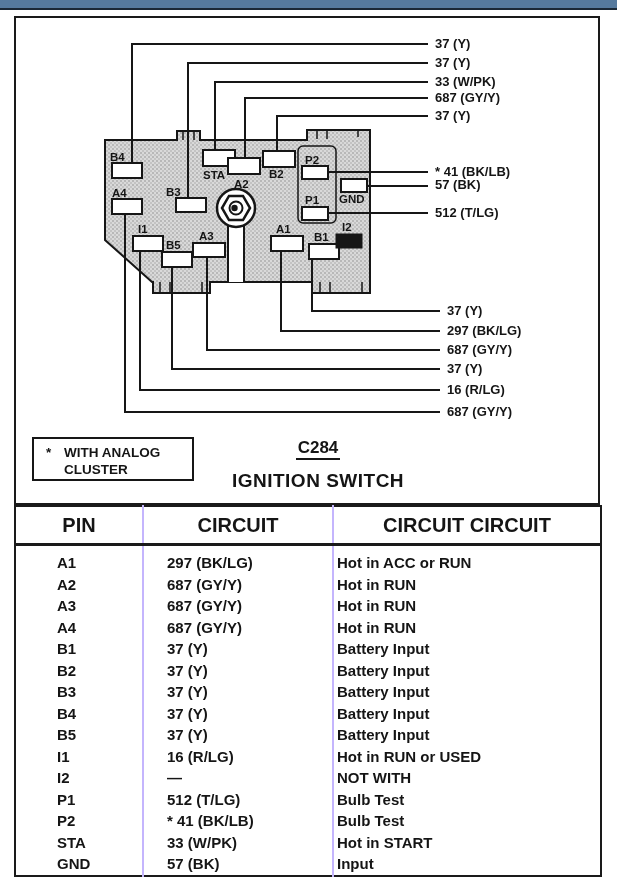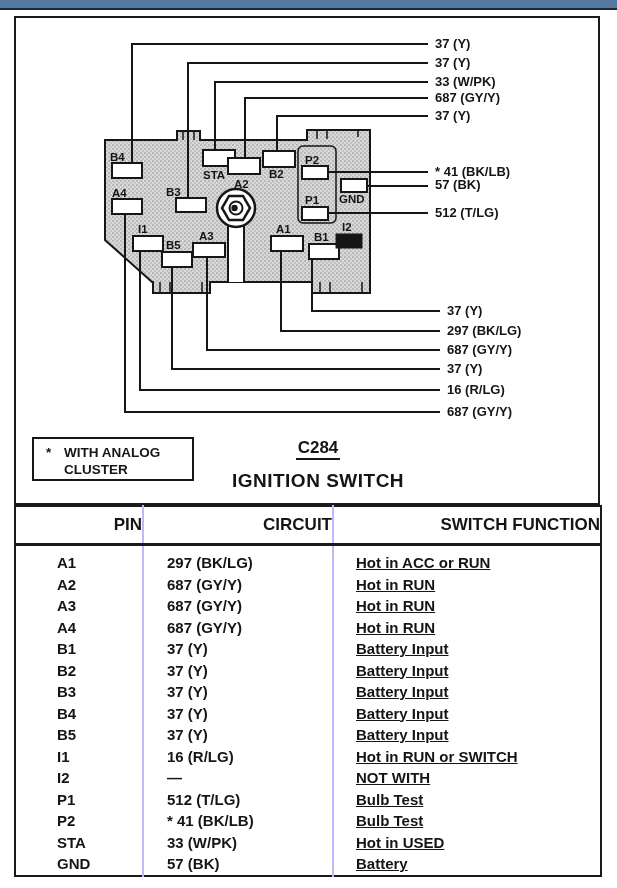--- a/index.html
+++ b/index.html
@@ -37,30 +37,30 @@
     color:#151515;
   }
   .pin-table th, .pin-table td {
     border:0; padding:0; font-weight:700; vertical-align:middle;
   }
   .pin-table { border:2px solid #1a1a1a; }
   .pin-table col.c1 { width:128px; }
   .pin-table col.c2 { width:190px; }
   .pin-table col.c3 { width:268px; }
   .pin-table thead th {
-    font-size:17px; text-align:right; height:36px;
+    font-size:20px; text-align:center; height:36px;
     border-bottom:3px solid #1a1a1a;
   }
   .pin-table th + th, .pin-table td + td { border-left:2px solid #c4b5fd; }
   .pin-table tbody td {
     font-size:15px; line-height:21.5px; white-space:nowrap; overflow:hidden;
   }
   .pin-table tbody td:nth-child(1) { padding-left:41px; }
   .pin-table tbody td:nth-child(2) { padding-left:23px; }
-  .pin-table tbody td:nth-child(3) { padding-left:22px;text-decoration:underline; }
+  .pin-table tbody td:nth-child(3) { padding-left:3px; }
   .pin-table tbody tr:first-child td { padding-top:6px; }
 </style>
 </head>
 <body>
 
 <div class="page">
 
   <div class="topbar"></div>
 
   <div class="diagram-box">
@@ -161,21 +161,21 @@
   <table class="pin-table">
     <colgroup>
         <col class="c1">
         <col class="c2">
         <col class="c3">
       </colgroup>
     <thead>
       <tr>
         <th>PIN</th>
         <th>CIRCUIT</th>
-        <th>SWITCH FUNCTION</th>
+        <th>CIRCUIT CIRCUIT</th>
       </tr>
     </thead>
     <tbody>
 
         <tr>
           <td>A1</td>
           <td>297 (BK/LG)</td>
           <td>Hot in ACC or RUN</td>
         </tr>
 
@@ -223,21 +223,21 @@
 
         <tr>
           <td>B5</td>
           <td>37 (Y)</td>
           <td>Battery Input</td>
         </tr>
 
         <tr>
           <td>I1</td>
           <td>16 (R/LG)</td>
-          <td>Hot in RUN or SWITCH</td>
+          <td>Hot in RUN or USED</td>
         </tr>
 
         <tr>
           <td>I2</td>
           <td>—</td>
           <td>NOT WITH</td>
         </tr>
 
         <tr>
           <td>P1</td>
@@ -247,25 +247,25 @@
 
         <tr>
           <td>P2</td>
           <td>* 41 (BK/LB)</td>
           <td>Bulb Test</td>
         </tr>
 
         <tr>
           <td>STA</td>
           <td>33 (W/PK)</td>
-          <td>Hot in USED</td>
+          <td>Hot in START</td>
         </tr>
 
         <tr>
           <td>GND</td>
           <td>57 (BK)</td>
-          <td>Battery</td>
+          <td>Input</td>
         </tr>
 
     </tbody>
   </table>
 
 </div>
 
 </body></html>

